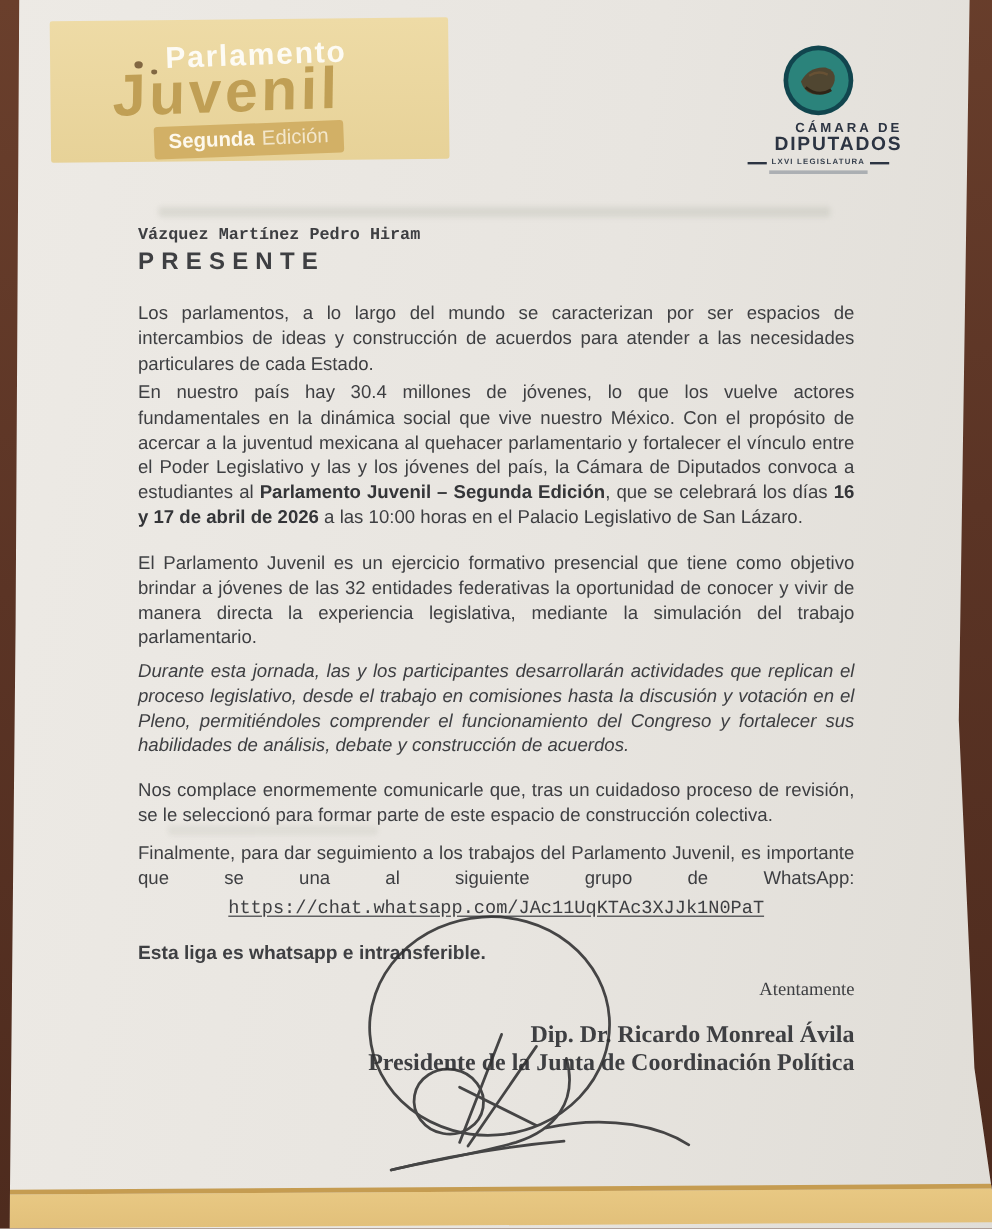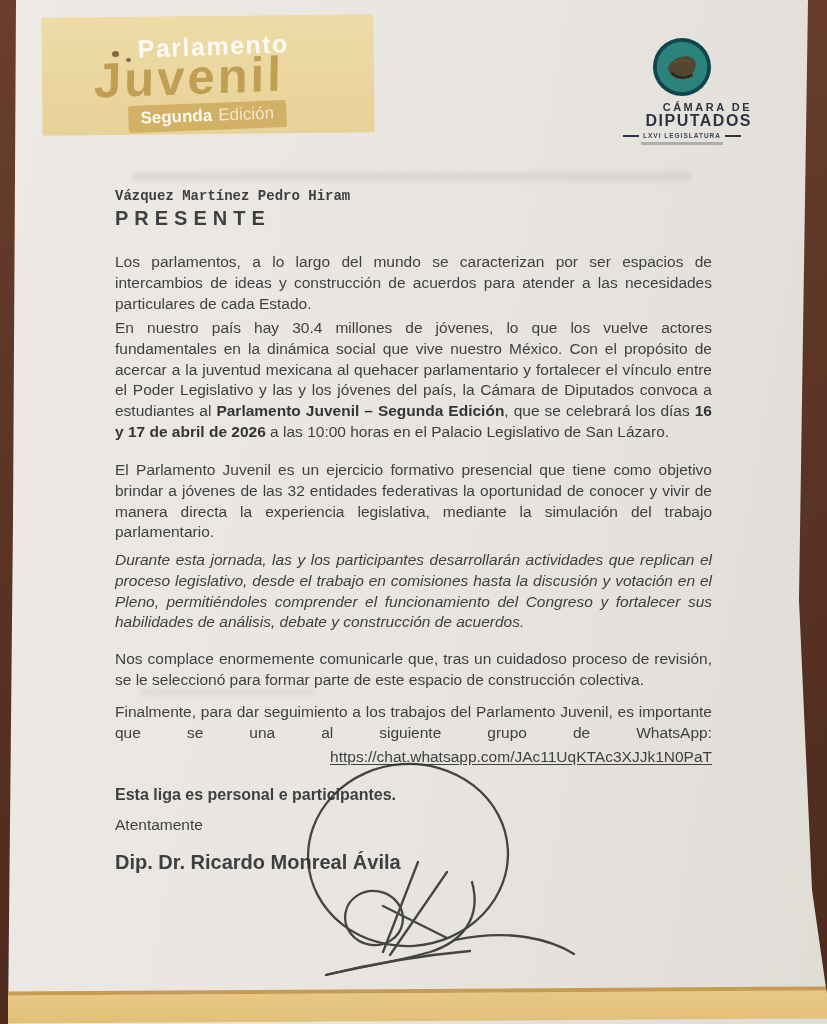--- a/index.html
+++ b/index.html
@@ -44,24 +44,24 @@
   .logo-l3 .rule{width:16px;height:2px;background:#2c3442;}
   .logo-l3 .txt{font-size:6.5px;font-weight:bold;letter-spacing:1px;color:#39424f;}
   .logo-micro{width:82px;height:3px;margin:3px auto 0 auto;background:#7d8590;opacity:.55;filter:blur(.6px);}
   
   .t{
     position:absolute;left:115px;width:597px;color:#3e3f42;
     font-size:15.5px;line-height:20.8px;text-align:justify;
   }
   .t b{color:#343538;}
   .right{text-align:right;}
-  .center{text-align:left;}
+  .center{text-align:right;font-family:Liberation Serif, serif;}
   .bold{font-weight:bold;}
   .spread{text-align:justify;text-align-last:justify;}
-  .link{text-decoration:underline;text-align:right;text-underline-offset:2px;}
+  .link{text-decoration:underline;text-align:center;text-underline-offset:2px;font-family:Liberation Mono, monospace;}
   .sigline{font-size:20px;line-height:23.5px;}
   
   .bleed{background:rgba(135,145,125,.16);filter:blur(2px);border-radius:3px;}
   .tape{
     left:-6px;top:989px;width:840px;height:28px;
     background:linear-gradient(180deg,#e8c883 0%,#e2c07a 100%);
     border-top:4px solid #c59c51;transform:rotate(-.35deg);
   }
   .sig-svg{left:280px;top:735px;pointer-events:none;}
 </style>
@@ -112,24 +112,25 @@
 
     <div class="t" style="top:460px;">El Parlamento Juvenil es un ejercicio formativo presencial que tiene como objetivo brindar a jóvenes de las 32 entidades federativas la oportunidad de conocer y vivir de manera directa la experiencia legislativa, mediante la simulación del trabajo parlamentario.</div>
 
     <div class="t" style="top:550px;font-style:italic;">Durante esta jornada, las y los participantes desarrollarán actividades que replican el proceso legislativo, desde el trabajo en comisiones hasta la discusión y votación en el Pleno, permitiéndoles comprender el funcionamiento del Congreso y fortalecer sus habilidades de análisis, debate y construcción de acuerdos.</div>
 
     <div class="t" style="top:649px;">Nos complace enormemente comunicarle que, tras un cuidadoso proceso de revisión, se le seleccionó para formar parte de este espacio de construcción colectiva.</div>
 
     <div class="t spread" style="top:702px;">Finalmente, para dar seguimiento a los trabajos del Parlamento Juvenil, es importante que se una al siguiente grupo de WhatsApp:</div>
     <div class="t link" style="top:747px;">https://chat.whatsapp.com/JAc11UqKTAc3XJJk1N0PaT</div>
 
-    <div class="t bold" style="top:785px;font-size:16px;text-align:left;">Esta liga es personal e participantes.</div>
+    <div class="t bold" style="top:785px;font-size:16px;text-align:left;">Esta liga es whatsapp e intransferible.</div>
 
     <div class="t center" style="top:815px;">Atentamente</div>
     <div class="t center bold sigline" style="top:851px;">Dip. Dr. Ricardo Monreal Ávila</div>
+    <div class="t center bold sigline" style="top:875px;">Presidente de la Junta de Coordinación Política</div>
 
     <svg class="abs sig-svg" width="340" height="270" viewBox="0 0 340 270">
       <g fill="none" stroke="#2f2f30" stroke-width="2.3" stroke-linecap="round" opacity="0.88">
         <ellipse cx="128" cy="120" rx="100" ry="91" transform="rotate(-4 128 120)"></ellipse>
         <ellipse cx="94" cy="183" rx="29" ry="27" transform="rotate(10 94 183)"></ellipse>
         <path d="M138 127 L103 217"></path>
         <path d="M103 171 L167 203"></path>
         <path d="M167 137 L110 220"></path>
         <path d="M192 147 C202 183 182 207 150 217 C115 227 75 233 46 240"></path>
         <path d="M46 240 C95 228 145 220 190 216"></path>

